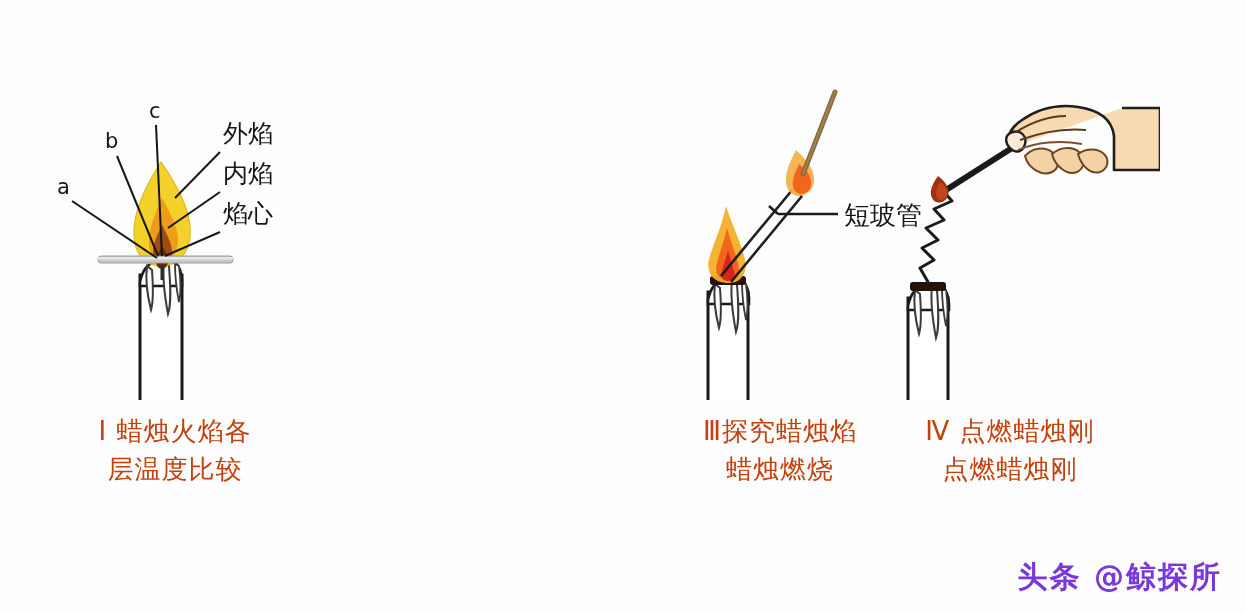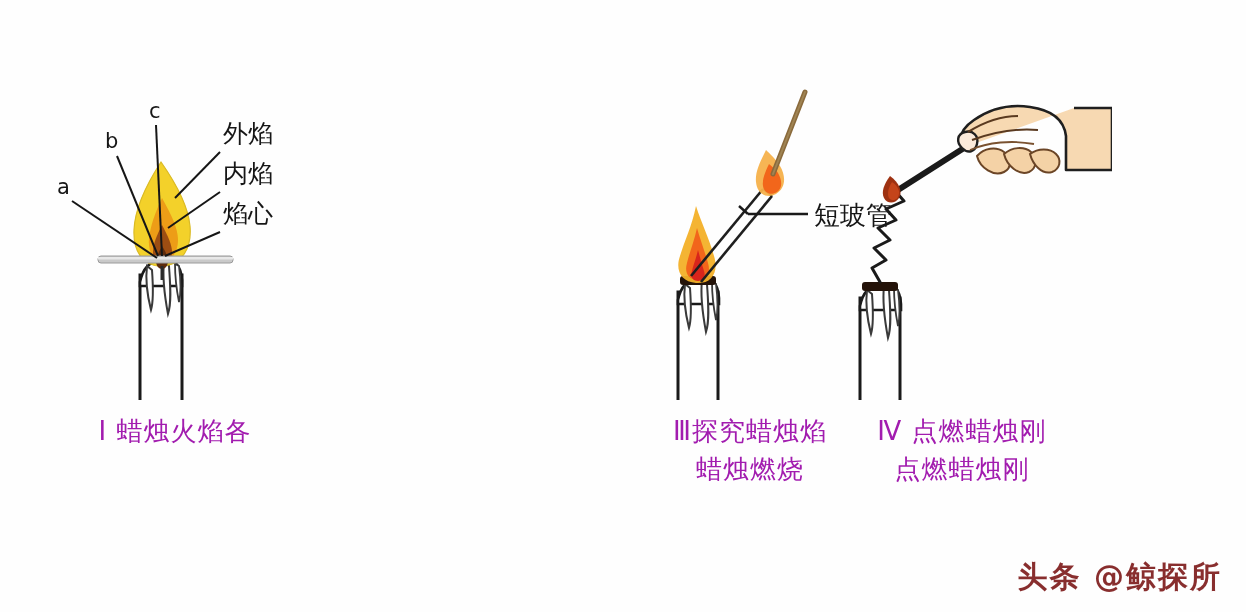--- a/index.html
+++ b/index.html
@@ -22,53 +22,53 @@
     background: #fefefe;
   }
   .panel {
     position: absolute;
     top: 0;
     width: 300px;
     height: 612px;
   }
   #panel-1 { left: 25px; }
   #panel-2 { left: 320px; }
-  #panel-3 { left: 600px; }
-  #panel-4 { left: 812px; }
+  #panel-3 { left: 630px; }
+  #panel-4 { left: 860px; }
 
   .figure-svg {
     position: absolute;
     top: 70px;
     left: 0;
     width: 300px;
     height: 330px;
   }
   .caption {
     position: absolute;
     top: 412px;
     left: 0;
     width: 300px;
     text-align: center;
     font-family: "DejaVu Sans", "Liberation Sans", sans-serif;
     font-size: 26px;
     line-height: 38px;
-    color: #a21caf;
+    color: #c2410c;
     letter-spacing: 1px;
     font-weight: 500;
   }
   .caption .cap-line { display: block; white-space: nowrap; }
 
   .watermark {
     position: absolute;
     right: 24px;
     bottom: 14px;
     font-family: "DejaVu Sans", "Liberation Sans", sans-serif;
     font-size: 30px;
     font-weight: bold;
-    color: #7f1d1d;
+    color: #6d28d9;
     letter-spacing: 2px;
     opacity: 0.92;
     white-space: nowrap;
   }
   .lbl {
     font-family: "DejaVu Sans", "Liberation Sans", sans-serif;
     fill: #161616;
   }
   .lbl-latin { font-size: 21px; }
   .lbl-cjk { font-size: 25px; }
@@ -118,20 +118,21 @@
       </g>
       <text class="lbl lbl-latin" x="32" y="124">a</text>
       <text class="lbl lbl-latin" x="80" y="78">b</text>
       <text class="lbl lbl-latin" x="124" y="48">c</text>
       <text class="lbl lbl-cjk" x="198" y="72">外焰</text>
       <text class="lbl lbl-cjk" x="198" y="112">内焰</text>
       <text class="lbl lbl-cjk" x="198" y="152">焰心</text>
     </svg>
     <div class="caption">
       <span class="cap-line">Ⅰ 蜡烛火焰各</span>
+      <span class="cap-line">层温度比较</span>
     </div>
   </div>
 
 
   <div class="panel" id="panel-3">
     <svg class="figure-svg" viewBox="0 0 300 330">
 
       <g>
         <rect x="78" y="222" width="40" height="128" fill="#ffffff" stroke="#1a1a1a" stroke-width="3"></rect>
         <path d="M78 230 C81 216 87 210 99 208 C113 206 118 214 119 228 L119 234 L78 234 Z" fill="#ffffff" stroke="#1a1a1a" stroke-width="2.6"></path>

